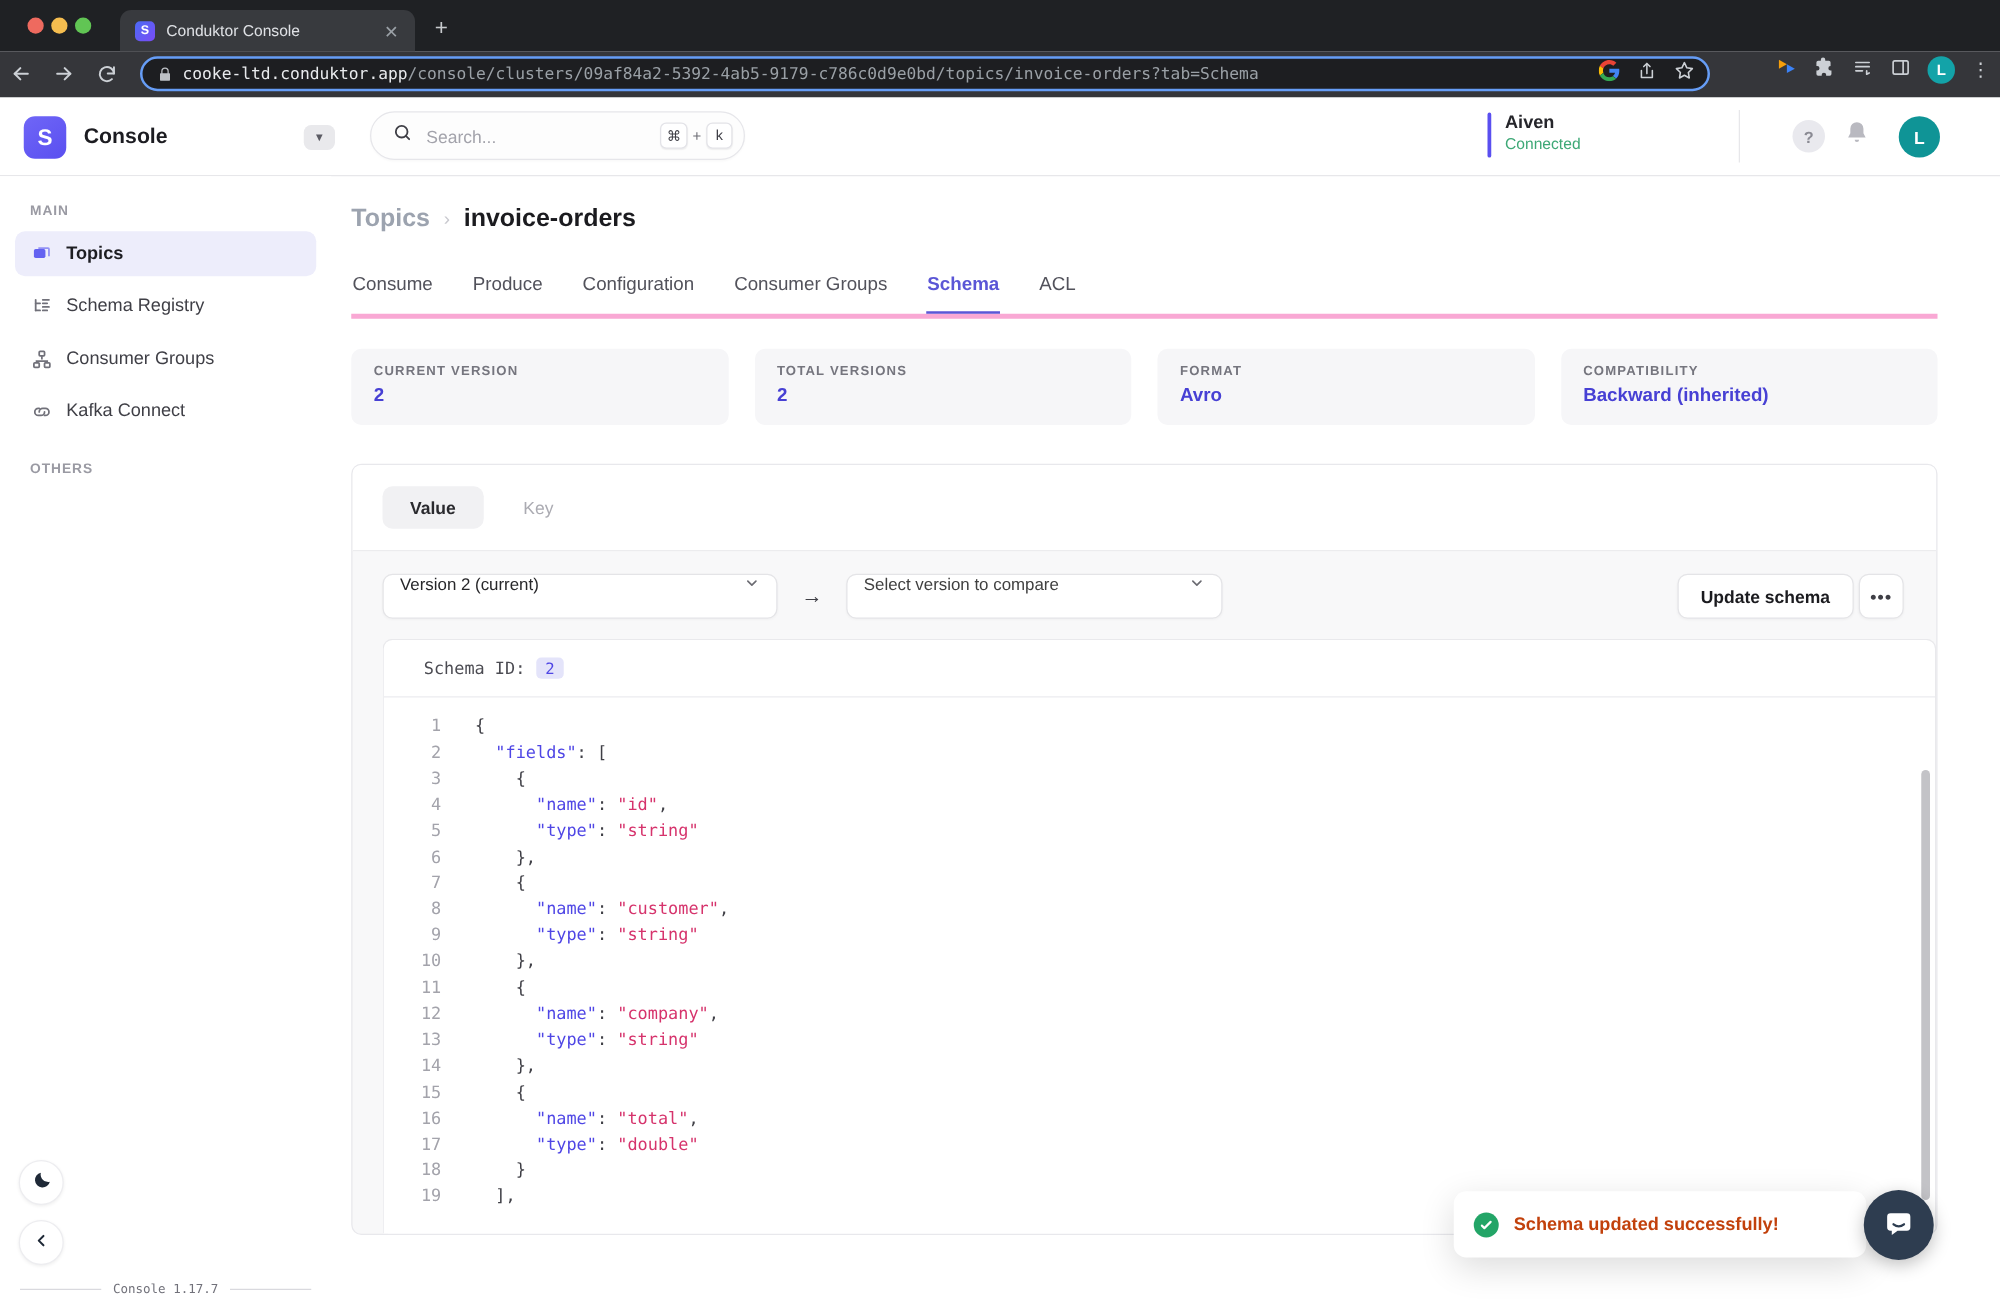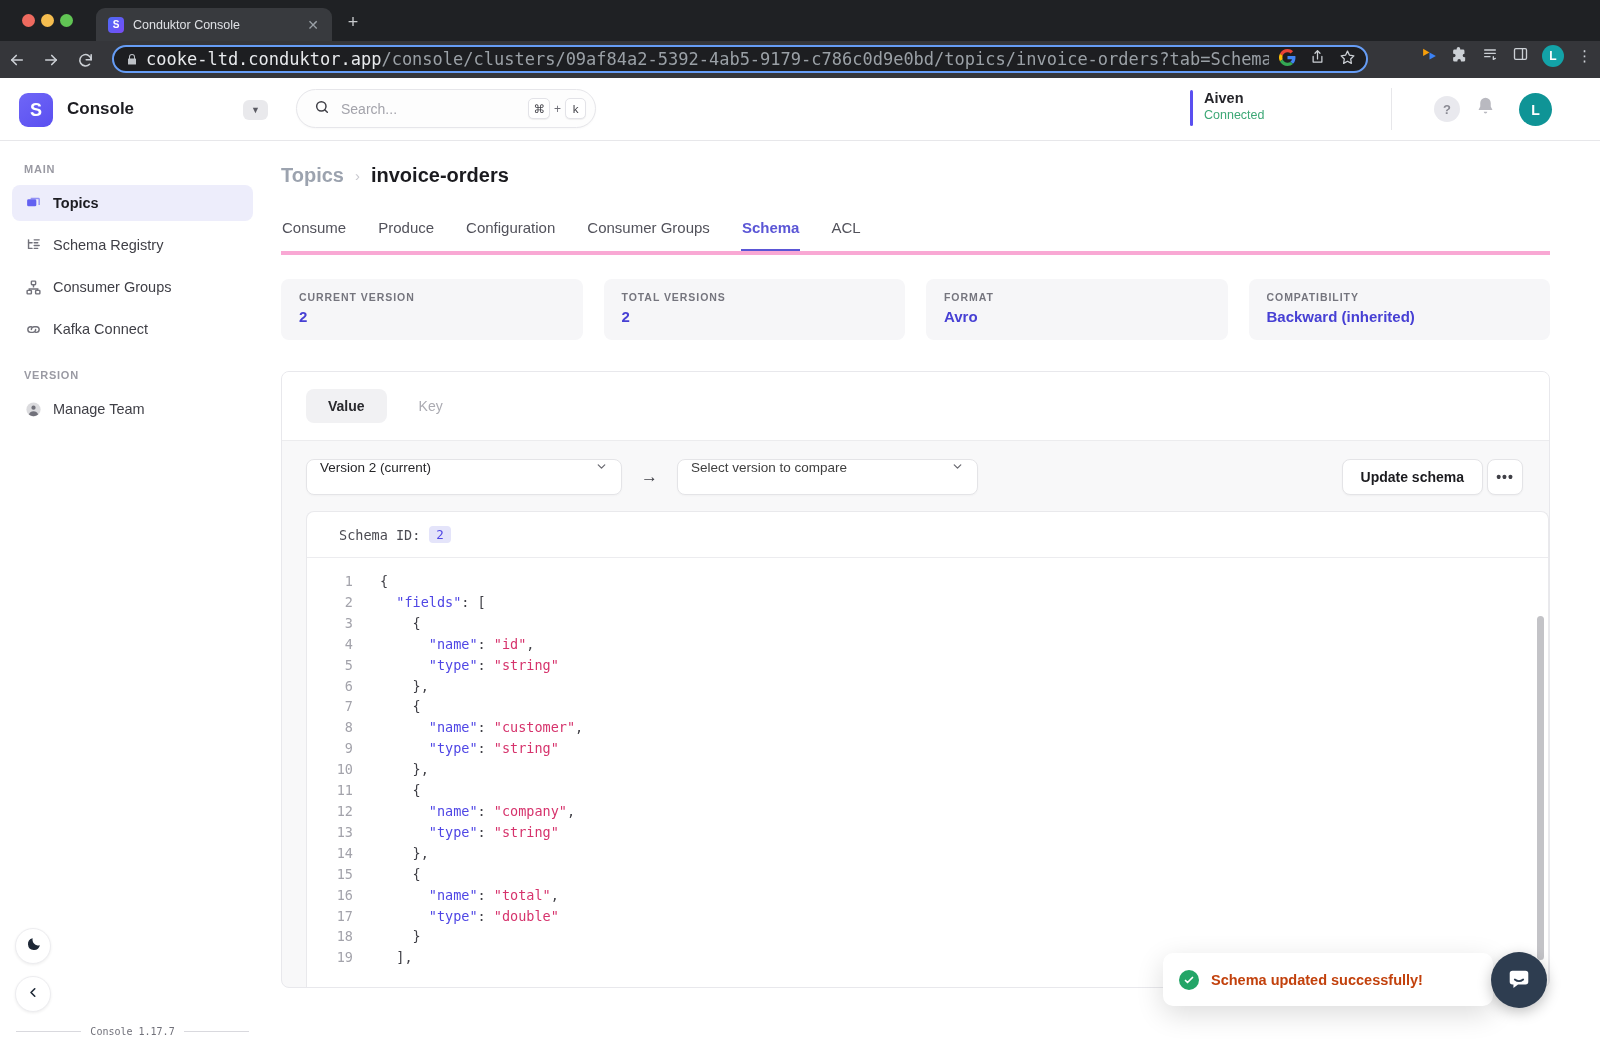--- a/index.html
+++ b/index.html
@@ -16,21 +16,21 @@
   .chrome-tab { position:absolute; left:96px; top:8px; width:236px; height:33px; background:#383a3e; border-radius:9px 9px 0 0; display:flex; align-items:center; padding:0 10px 0 12px; }
   .favicon { width:16px; height:16px; border-radius:4px; background:linear-gradient(135deg,#4b6bf5,#7a4bf5); display:flex; align-items:center; justify-content:center; color:#fff; font-size:10px; font-weight:bold; }
   .tab-title { color:#dfe1e5; font-size:12.5px; margin-left:9px; flex:1; white-space:nowrap; overflow:hidden; }
   .tab-close { color:#9aa0a6; font-size:14px; width:18px; text-align:center; cursor:default; }
   .newtab { position:absolute; left:342px; top:13px; color:#c7cacd; font-size:18px; line-height:18px; width:22px; text-align:center; }
   .chrome-toolbar { position:absolute; left:0; top:41px; width:1600px; height:37px; background:#35363a; display:flex; align-items:center; }
   .nav-ic { color:#ccd0d5; width:34px; text-align:center; font-size:16px; }
   .nav-ic svg { vertical-align:middle; }
   .urlbar { position:absolute; left:112px; top:45px; width:1256px; height:28px; background:#1d1e21; border:2px solid #669df6; border-radius:15px; display:flex; align-items:center; padding:0 10px 0 12px; }
   .url-lock { margin-right:8px; display:flex; }
-  .url-text { font-size:17px; color:#e8eaed; white-space:nowrap; overflow:hidden; flex:1; }
+  .url-text { font-size:13px; color:#e8eaed; white-space:nowrap; overflow:hidden; flex:1; }
   .url-text .path { color:#9aa0a6; }
   .url-right { display:flex; align-items:center; gap:14px; margin-left:10px; }
   .chrome-right { position:absolute; right:8px; top:45px; display:flex; align-items:center; gap:13px; }
   .chrome-avatar { width:22px; height:22px; border-radius:50%; background:#13a3a8; color:#fff; font-size:12px; font-weight:bold; display:flex; align-items:center; justify-content:center; }
   .dots { color:#ccd0d5; font-size:15px; letter-spacing:0; }
 
   
   .app-header { position:absolute; left:0; top:78px; width:1600px; height:63px; background:#fff; border-bottom:1px solid #e7e7ea; }
   .logo { position:absolute; left:19px; top:15px; width:34px; height:34px; border-radius:9px; background:linear-gradient(145deg,#6f66f7,#5a4ff0); color:#fff; display:flex; align-items:center; justify-content:center; font-weight:bold; font-size:18px; }
   .app-name { position:absolute; left:67px; top:21px; font-size:17px; font-weight:bold; color:#1c1c21; }
@@ -270,31 +270,21 @@
       </div>
       <div class="sb-item">
         <span class="sb-ic">
           <svg width="17" height="17" viewBox="0 0 24 24" fill="none" stroke="currentColor" stroke-width="2" stroke-linecap="round">
             <path d="M9 12a4 4 0 0 1 4-4h3a4 4 0 0 1 0 8h-1"></path>
             <path d="M15 12a4 4 0 0 1-4 4H8a4 4 0 0 1 0-8h1"></path>
           </svg>
         </span>
         <span>Kafka Connect</span>
       </div>
-      <div class="sb-section">VERSION</div>
-      <div class="sb-item">
-        <span class="sb-ic">
-          <svg width="17" height="17" viewBox="0 0 24 24" fill="currentColor">
-            <circle cx="12" cy="12" r="10" opacity=".25"></circle>
-            <circle cx="12" cy="9.5" r="3"></circle>
-            <path d="M5.5 19a7 7 0 0 1 13 0 10 10 0 0 1-13 0z"></path>
-          </svg>
-        </span>
-        <span>Manage Team</span>
-      </div>
+      <div class="sb-section">OTHERS</div>
     </div>
   <div class="sb-bottom">
     <button class="round-btn">
       <span>
         <svg width="17" height="17" viewBox="0 0 24 24" fill="#1f2937">
             <path d="M21 13.2A8.5 8.5 0 0 1 10.8 3 8.5 8.5 0 1 0 21 13.2z"></path>
           </svg>
       </span>
     </button>
     <button class="round-btn">

